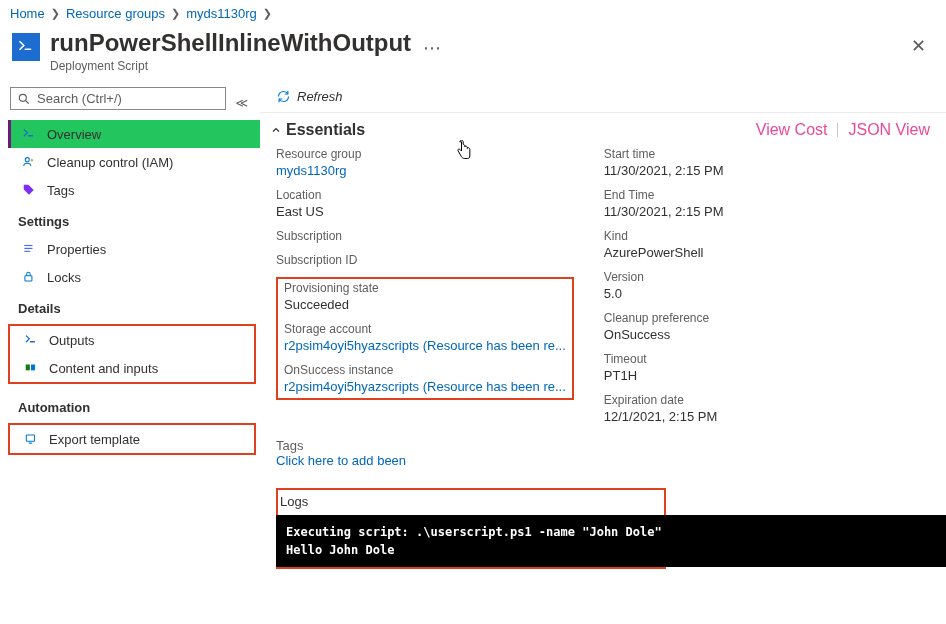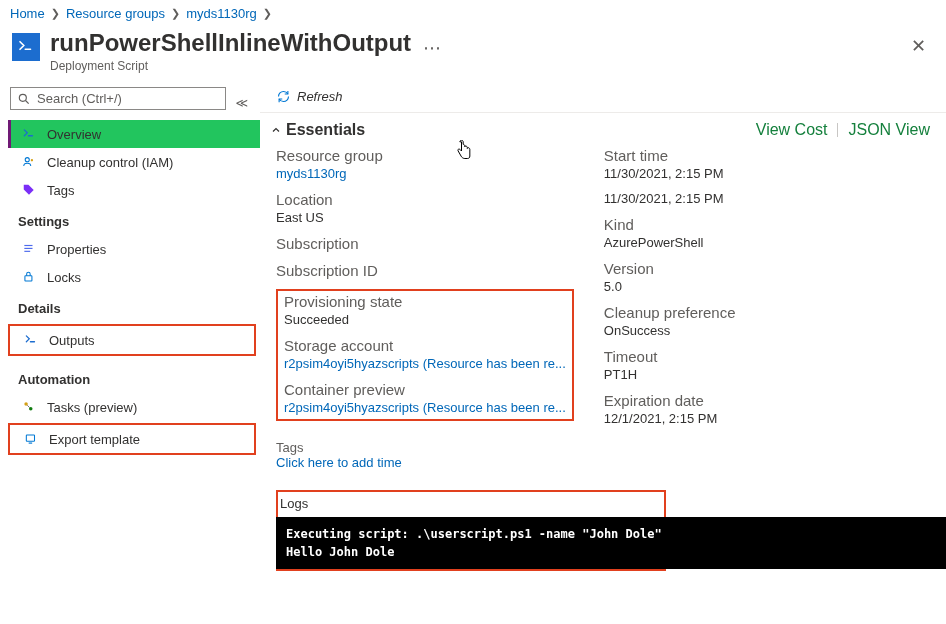--- a/index.html
+++ b/index.html
@@ -110,31 +110,31 @@
   .toolbar .btn { display:flex; align-items:center; gap:6px; cursor:pointer; }
 
   
   .essentials-head {
     display:flex; align-items:center;
     padding: 8px 16px 6px 10px;
     font-size: 16px;
   }
   .essentials-head .lbl { font-weight:600; margin-left:4px;}
   .essentials-head .spacer { flex:1; }
-  .essentials-head .link { color:#15803d; cursor:pointer; }
+  .essentials-head .link { color:#ec4899; cursor:pointer; }
   .essentials-head .divider { width:1px; height:14px; background:#c8c6c4; margin:0 10px;}
 
   .essentials-grid {
     display:flex;
     padding: 2px 16px 0 16px;
     font-size: 13px;
   }
   .col { flex:1; }
   .field { margin-bottom: 10px; }
-  .field .label { color:#605e5c; font-size:15px; }
+  .field .label { color:#605e5c; font-size:12px; }
   .field .value { color:#323130; font-size:13px; margin-top:2px;}
   .field .value.link { color:#0067b8; cursor:pointer; }
   .truncate { white-space:nowrap; overflow:hidden; text-overflow:ellipsis; max-width:320px;}
 
   .left-box {
     border:2px solid #e1401e;
     padding: 2px 6px 0 6px;
     margin-right: 30px;
   }
 
@@ -260,33 +260,32 @@
     <div class="nav-section-label">Details</div>
     <div class="outline-red outline-group">
       <div class="nav-item">
         <span class="nav-icon">
             <svg width="14" height="14" viewBox="0 0 24 24">
               <path d="M4 5l5 5-5 5M11 15h7" stroke="#1c6dcf" stroke-width="2.2" fill="none" stroke-linecap="round"></path>
             </svg>
           </span>
         <span>Outputs</span>
       </div>
+      <div class="nav-item">
+        <span class="nav-icon">
+            <svg width="14" height="14" viewBox="0 0 24 24">
+              <rect x="3" y="6" width="7" height="10" fill="#107c10"></rect>
+              <rect x="12" y="6" width="7" height="10" fill="#0078d4"></rect>
+            </svg>
+          </span>
+        <span>Content and inputs</span>
+      </div>
     </div>
 
     <div class="nav-section-label">Automation</div>
-    <div class="nav-item">
-      <span class="nav-icon">
-          <svg width="14" height="14" viewBox="0 0 24 24">
-            <circle cx="7" cy="7" r="3" fill="#d4a017"></circle>
-            <circle cx="15" cy="15" r="3" fill="#107c10"></circle>
-            <path d="M9 9l4 4" stroke="#666" stroke-width="1.5"></path>
-          </svg>
-        </span>
-      <span>Tasks (preview)</span>
-    </div>
     <div class="outline-red outline-group">
       <div class="nav-item">
         <span class="nav-icon">
             <svg width="14" height="14" viewBox="0 0 24 24">
               <rect x="4" y="5" width="14" height="11" rx="1" fill="none" stroke="#0078d4" stroke-width="1.8"></rect>
               <rect x="8" y="18" width="6" height="2" fill="#0078d4"></rect>
             </svg>
           </span>
         <span>Export template</span>
       </div>
@@ -337,32 +336,33 @@
         <div class="left-box">
           <div class="field">
             <div class="label">Provisioning state</div>
             <div class="value">Succeeded</div>
           </div>
           <div class="field">
             <div class="label">Storage account</div>
             <div class="value link truncate">r2psim4oyi5hyazscripts (Resource has been re...</div>
           </div>
           <div class="field" style="margin-bottom:4px;">
-            <div class="label">Container preview</div>
+            <div class="label">OnSuccess instance</div>
             <div class="value link truncate">r2psim4oyi5hyazscripts (Resource has been re...</div>
           </div>
         </div>
       </div>
 
       <div class="col">
         <div class="field">
           <div class="label">Start time</div>
           <div class="value">11/30/2021, 2:15 PM</div>
         </div>
         <div class="field">
+          <div class="label">End Time</div>
           <div class="value">11/30/2021, 2:15 PM</div>
         </div>
         <div class="field">
           <div class="label">Kind</div>
           <div class="value">AzurePowerShell</div>
         </div>
         <div class="field">
           <div class="label">Version</div>
           <div class="value">5.0</div>
         </div>
@@ -376,21 +376,21 @@
         </div>
         <div class="field">
           <div class="label">Expiration date</div>
           <div class="value">12/1/2021, 2:15 PM</div>
         </div>
       </div>
     </div>
 
     <div class="tags-row">
       <span class="label">Tags</span><br>
-      <span class="link">Click here to add time</span>
+      <span class="link">Click here to add been</span>
     </div>
 
     <div class="logs-wrap">
       <div class="logs-title">Logs</div>
       <div class="logs-body">Executing script: .\userscript.ps1 -name "John Dole"
 Hello John Dole</div>
     </div>
 
   </div>
 </div>

